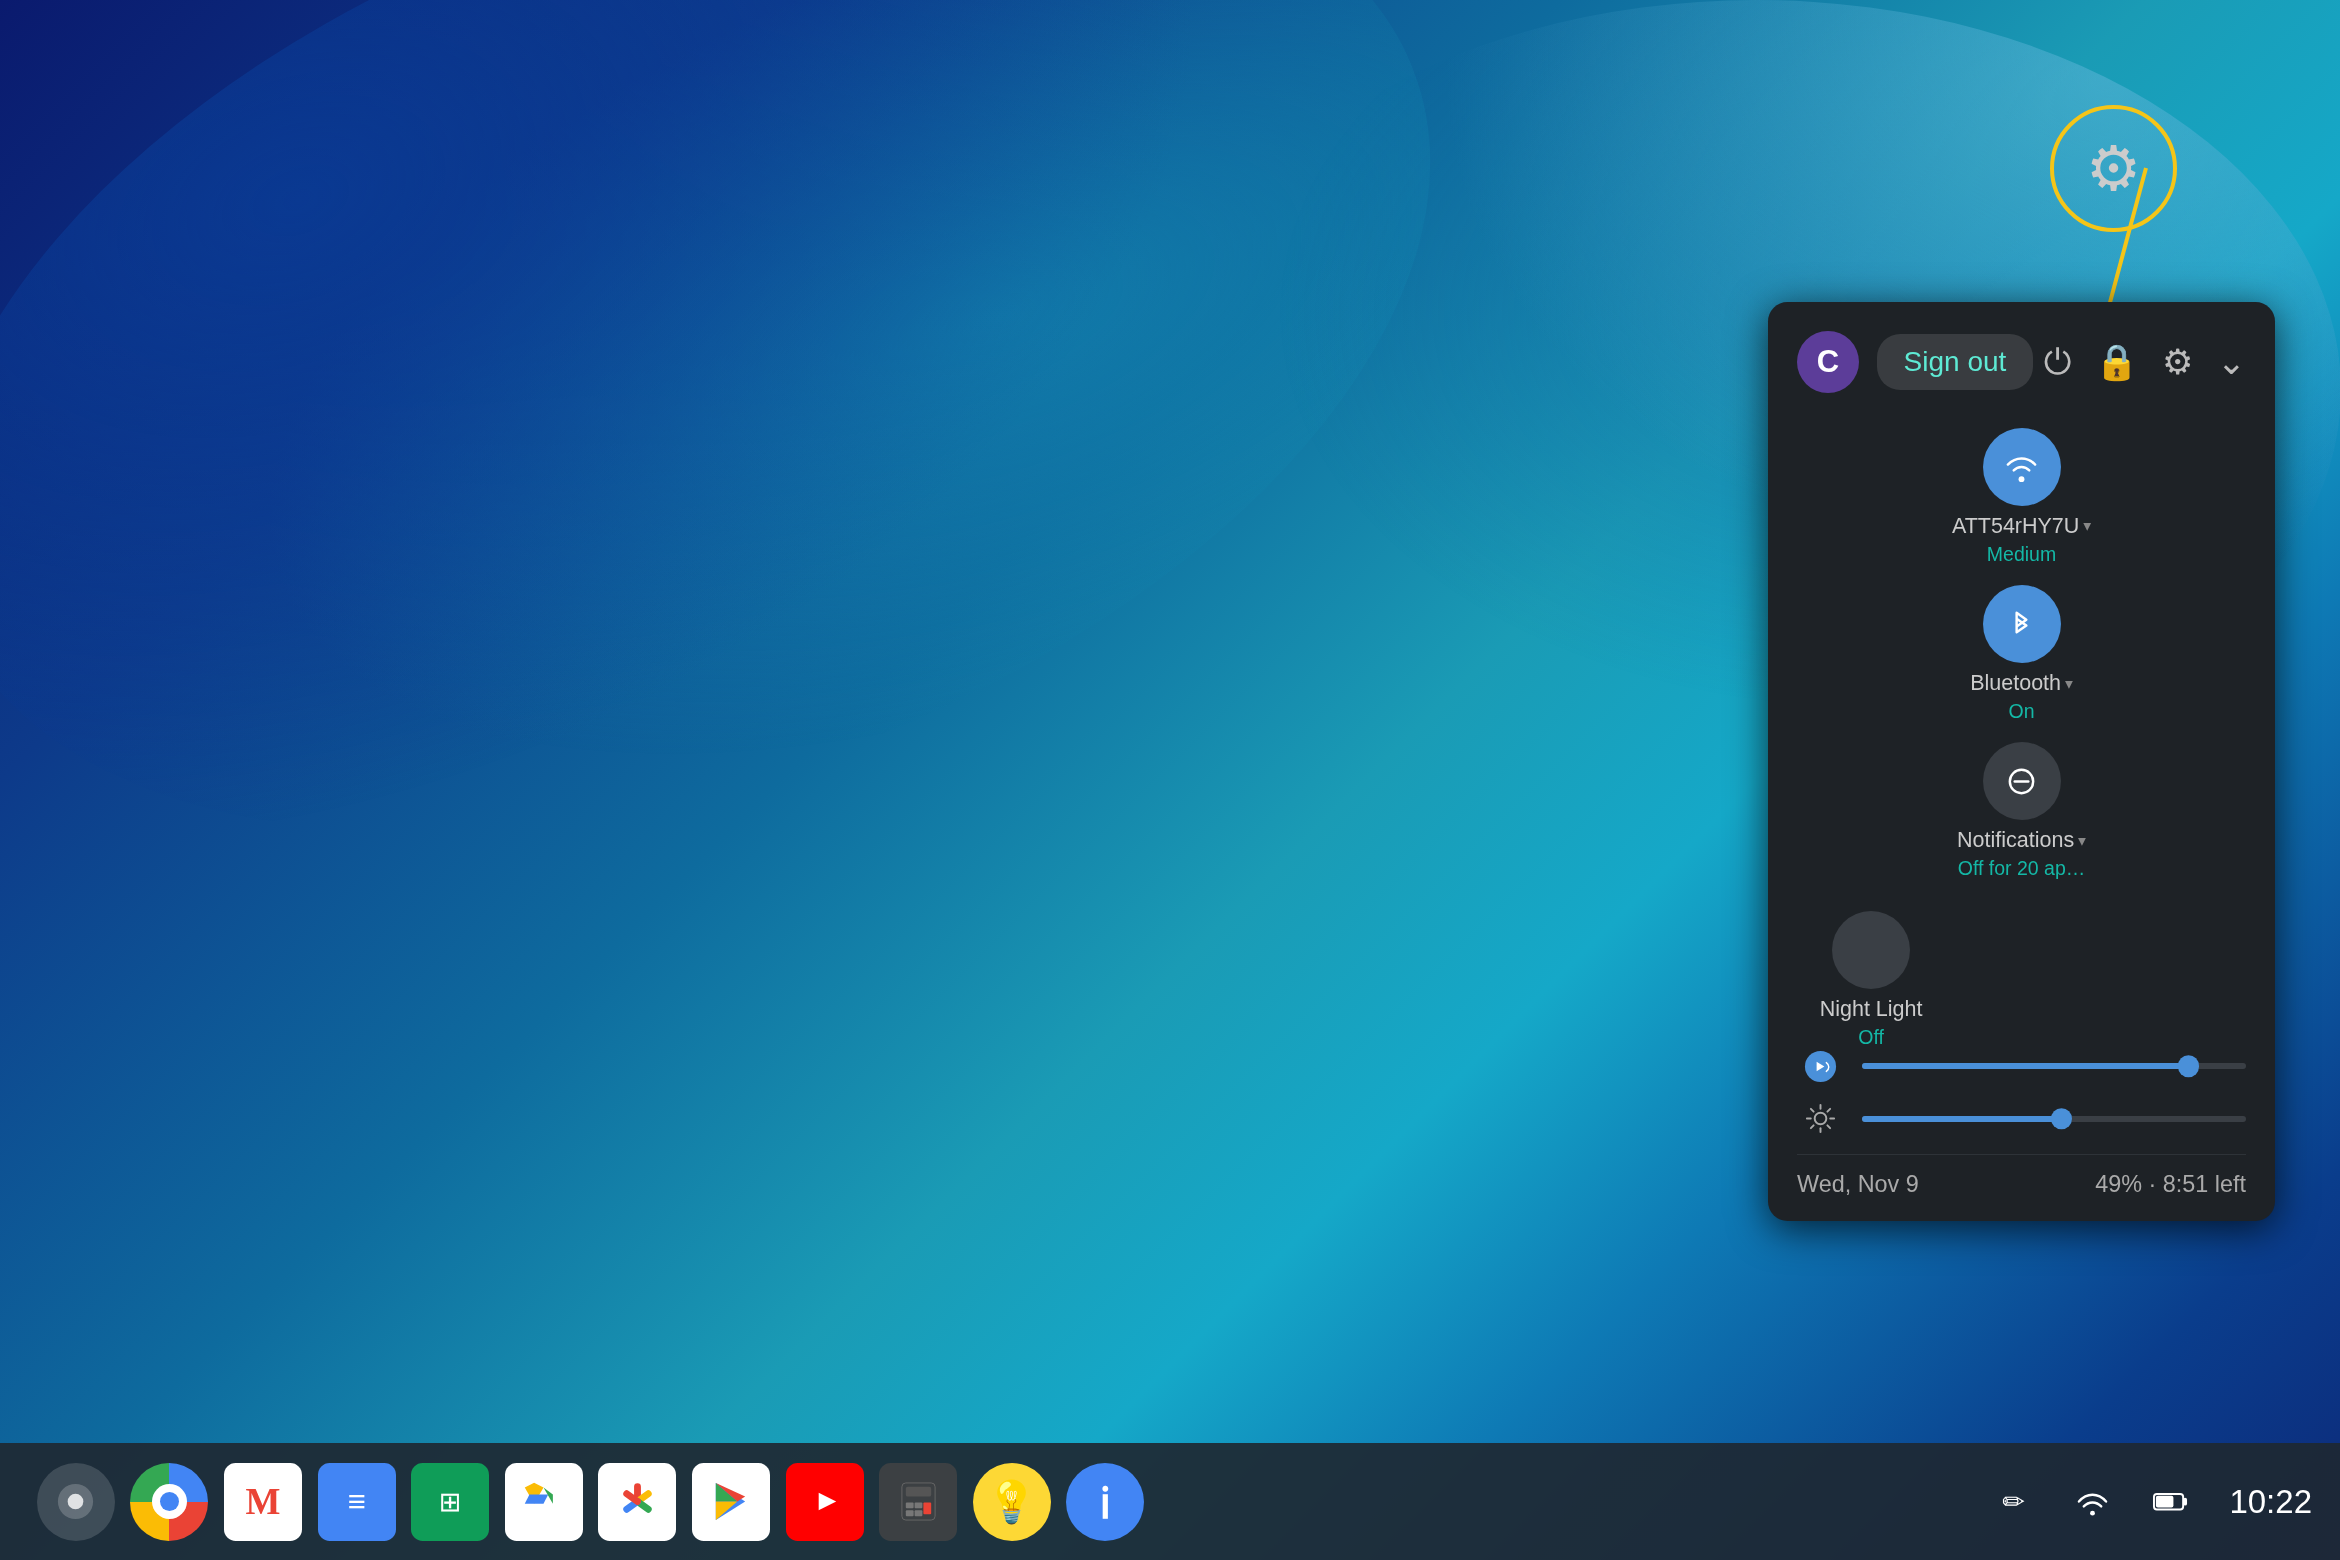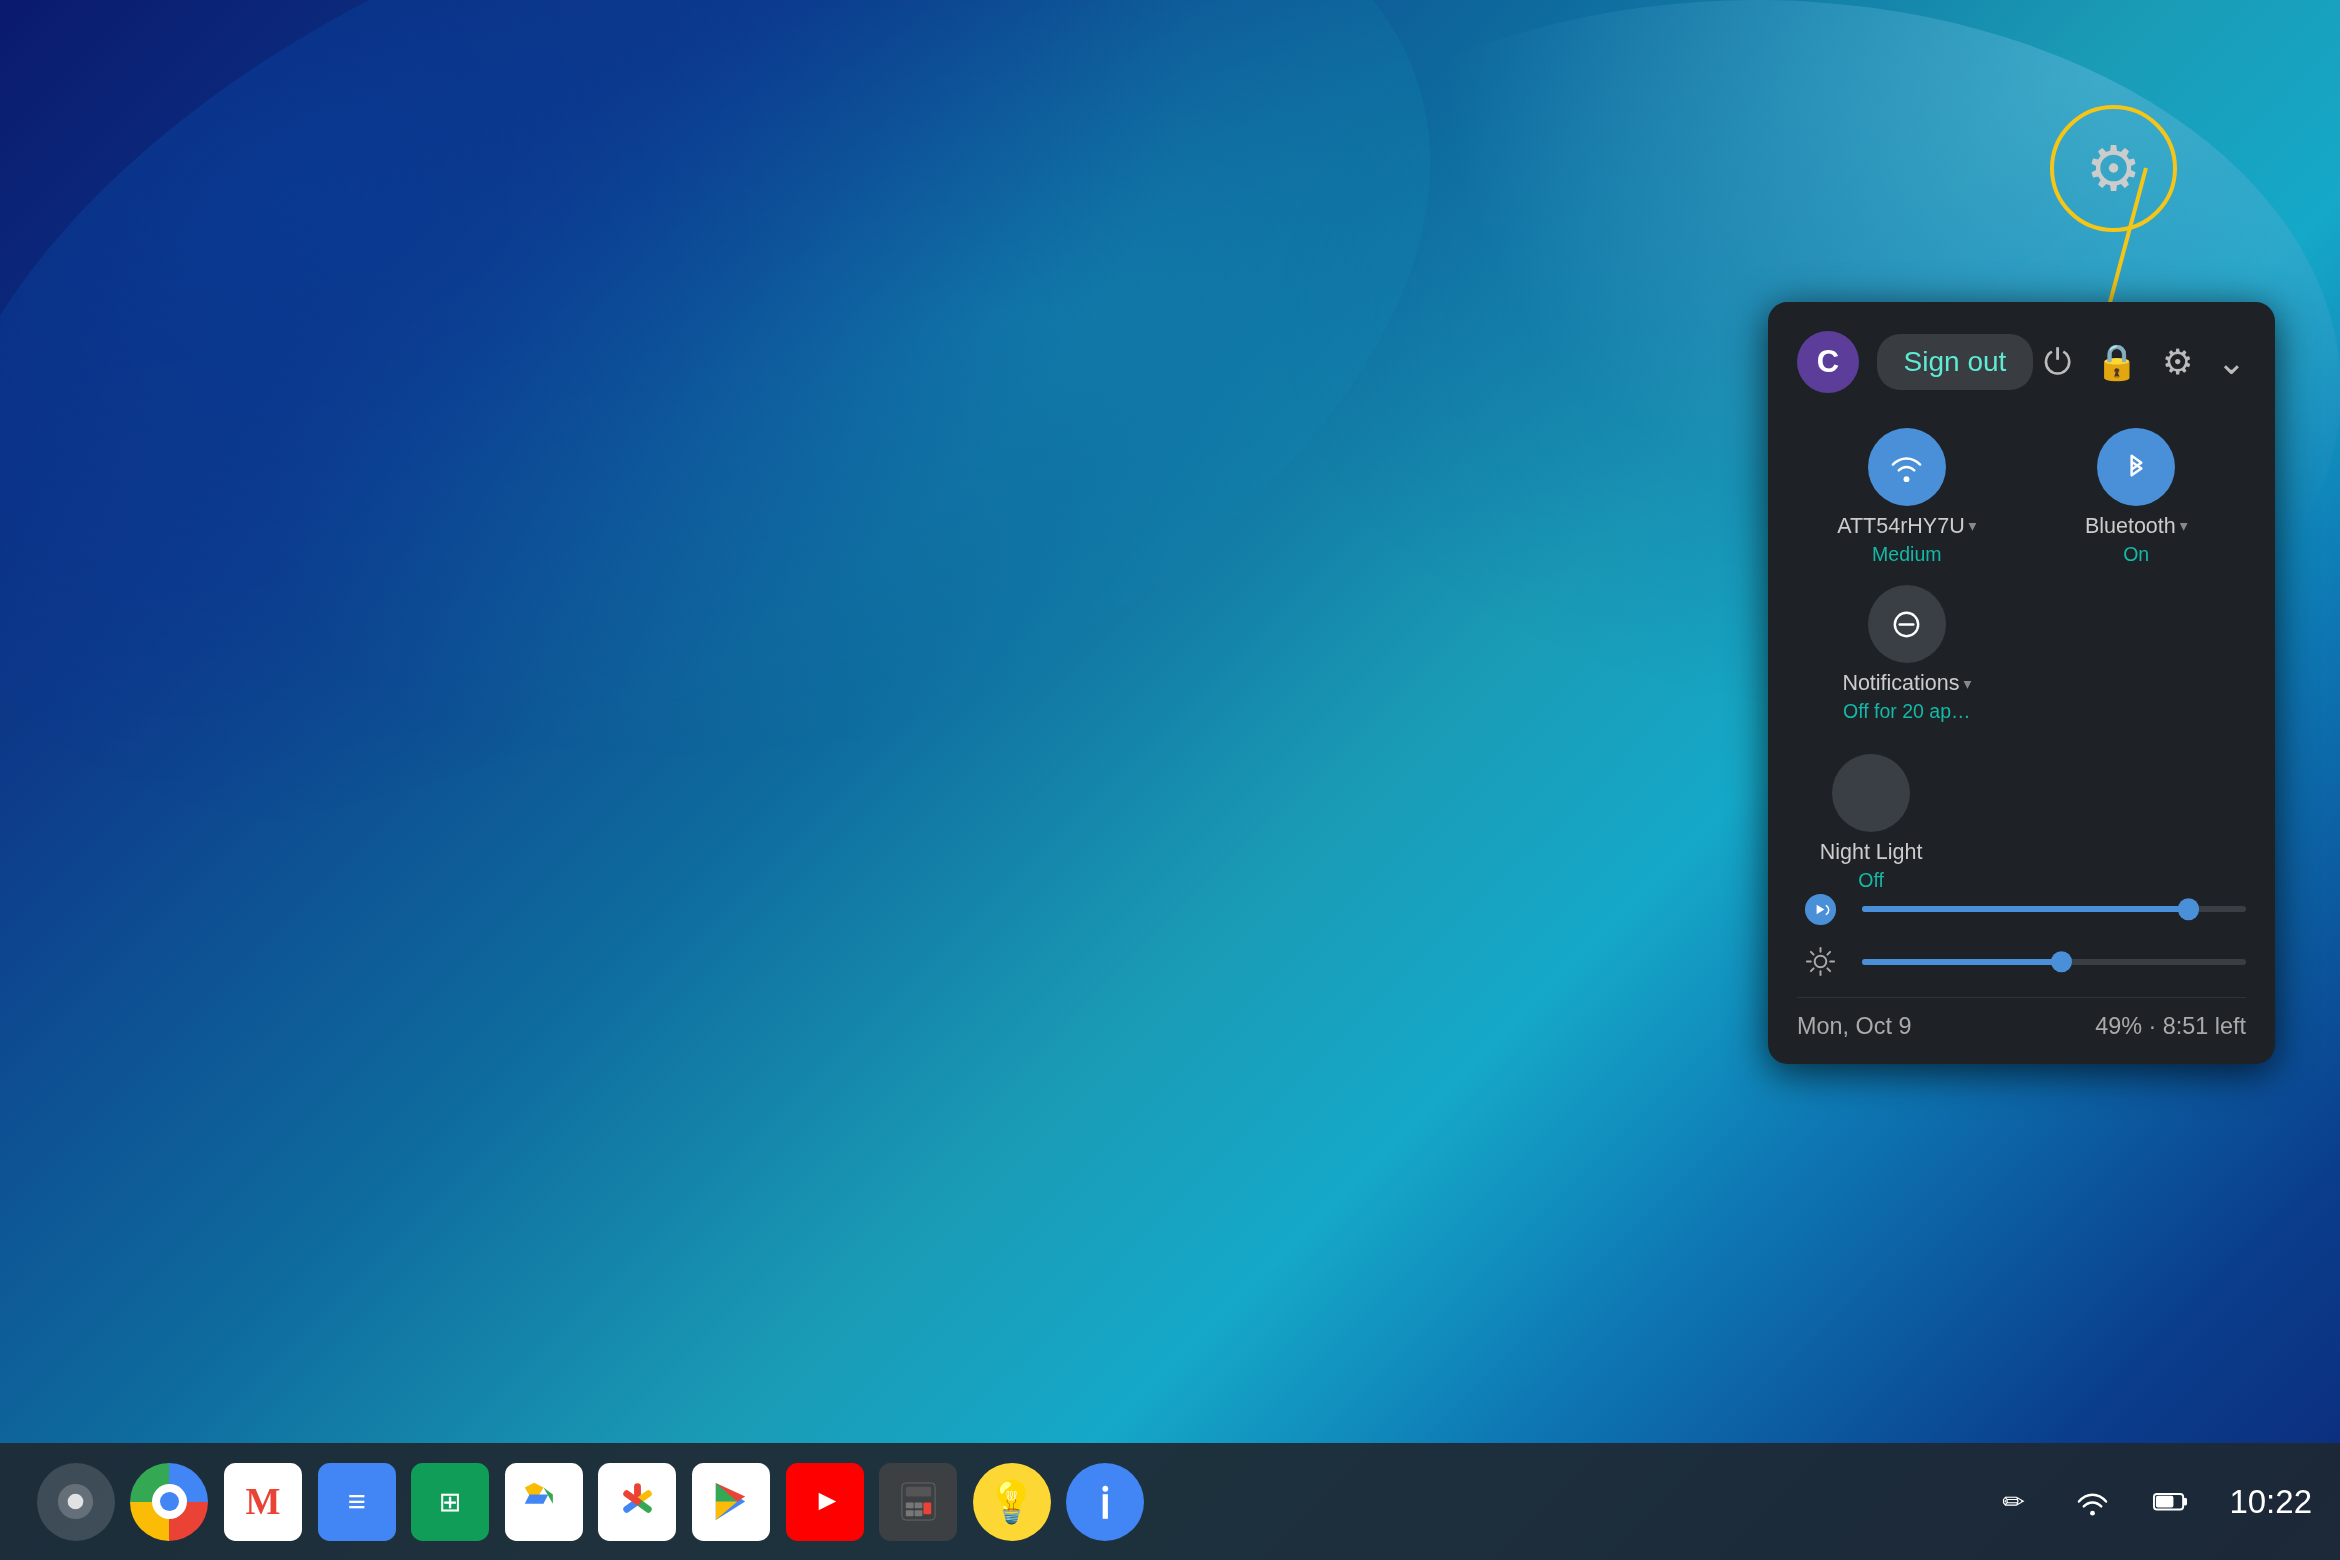--- a/index.html
+++ b/index.html
@@ -206,21 +206,21 @@
       color: #bbb;
       cursor: pointer;
       display: flex;
       align-items: center;
       justify-content: center;
     }
 
     
     #toggle-grid {
       display: grid;
-      grid-template-columns: repeat(2, 1fr);
+      grid-template-columns: repeat(1, 1fr);
       gap: 19.5px 9.8px;
       margin-bottom: 31px;
     }
 
     .toggle-item {
       display: flex;
       flex-direction: column;
       align-items: center;
       gap: 7.8px;
       cursor: pointer;
@@ -450,21 +450,21 @@
         </svg>
       </div>
       <div class="slider-track">
         <div class="slider-fill" style="width: 52%">
           <div class="slider-thumb"></div>
         </div>
       </div>
     </div>
 
     <div id="panel-bottom">
-      <span id="panel-date">Mon, Oct 9</span>
+      <span id="panel-date">Wed, Nov 9</span>
       <span id="panel-battery">49% · 8:51 left</span>
     </div>
 
   </div>
 
   <div id="taskbar">
 
     <div class="taskbar-icon circle-launcher">
       <svg width="43" height="43" viewBox="0 0 44 44">
         <circle cx="22" cy="22" r="18" fill="rgba(255,255,255,0.2)"></circle>

